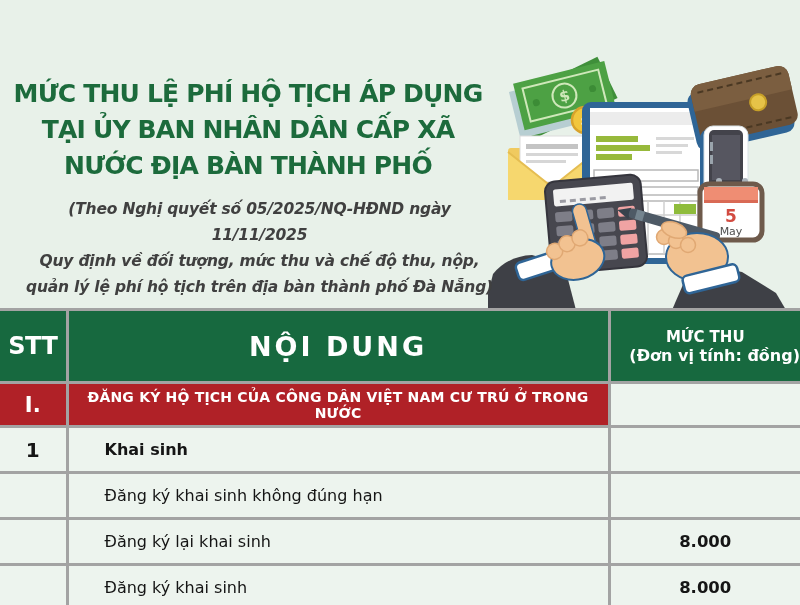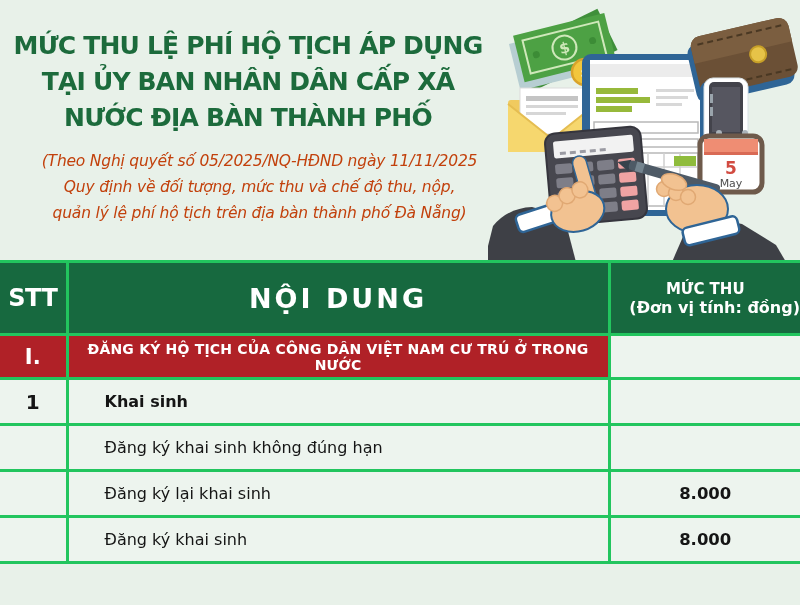--- a/index.html
+++ b/index.html
@@ -5,43 +5,43 @@
   html,body{margin:0;padding:0;}
   body{
     width:800px;height:605px;overflow:hidden;
     background:#e8f1e9;
     font-family:"DejaVu Sans","Liberation Sans",sans-serif;
     -webkit-font-smoothing:antialiased;
   }
   .page{position:relative;width:800px;height:605px;}
 
   
-  .hero{position:relative;width:800px;height:260px;background:#e8f1e9;overflow:hidden;}
+  .hero{position:relative;width:800px;height:260px;background:#e8f1e9;overflow:hidden;margin-top:48px;}
   .hero-text{position:absolute;left:0;top:28px;width:496px;text-align:center;z-index:2;}
   .title-line{
     display:block;color:#1c6b3c;font-weight:bold;
     font-size:25px;line-height:36px;letter-spacing:-0.8px;
   }
   .subtitle{margin:12px 0 0 0;}
   .subtitle-line{
-    display:block;color:#c2410c;font-style:italic;font-weight:normal;
+    display:block;color:#404040;font-style:italic;font-weight:bold;
     font-size:15.5px;line-height:26px;letter-spacing:-0.2px;padding-left:23px;
   }
   .illu{position:absolute;right:0;top:0;z-index:1;}
 
   
   table.fee-table{
     width:800px;border-collapse:collapse;table-layout:fixed;
     background:#edf4ee;border-top:3px solid #101010;
   }
   .fee-table col.c1{width:67px;}
   .fee-table col.c2{width:542px;}
   .fee-table col.c3{width:191px;}
   .fee-table th,.fee-table td{
-    border:3px solid #22c55e;padding:0;vertical-align:middle;
+    border:3px solid #a3a3a3;padding:0;vertical-align:middle;
   }
   .fee-table tr > *:first-child{border-left:none;}
   .fee-table tr > *:last-child{border-right:none;}
 
   thead th{background:#17693f;color:#ffffff;height:70px;text-align:center;}
   th.h-stt{font-size:24px;font-weight:bold;letter-spacing:-0.5px;}
   th.h-content{font-size:27px;font-weight:bold;letter-spacing:3px;}
   th.h-fee .fee-title{font-size:15px;font-weight:bold;line-height:20px;}
   th.h-fee .fee-unit{font-size:16px;font-weight:bold;line-height:18px;text-align:right;}
 

